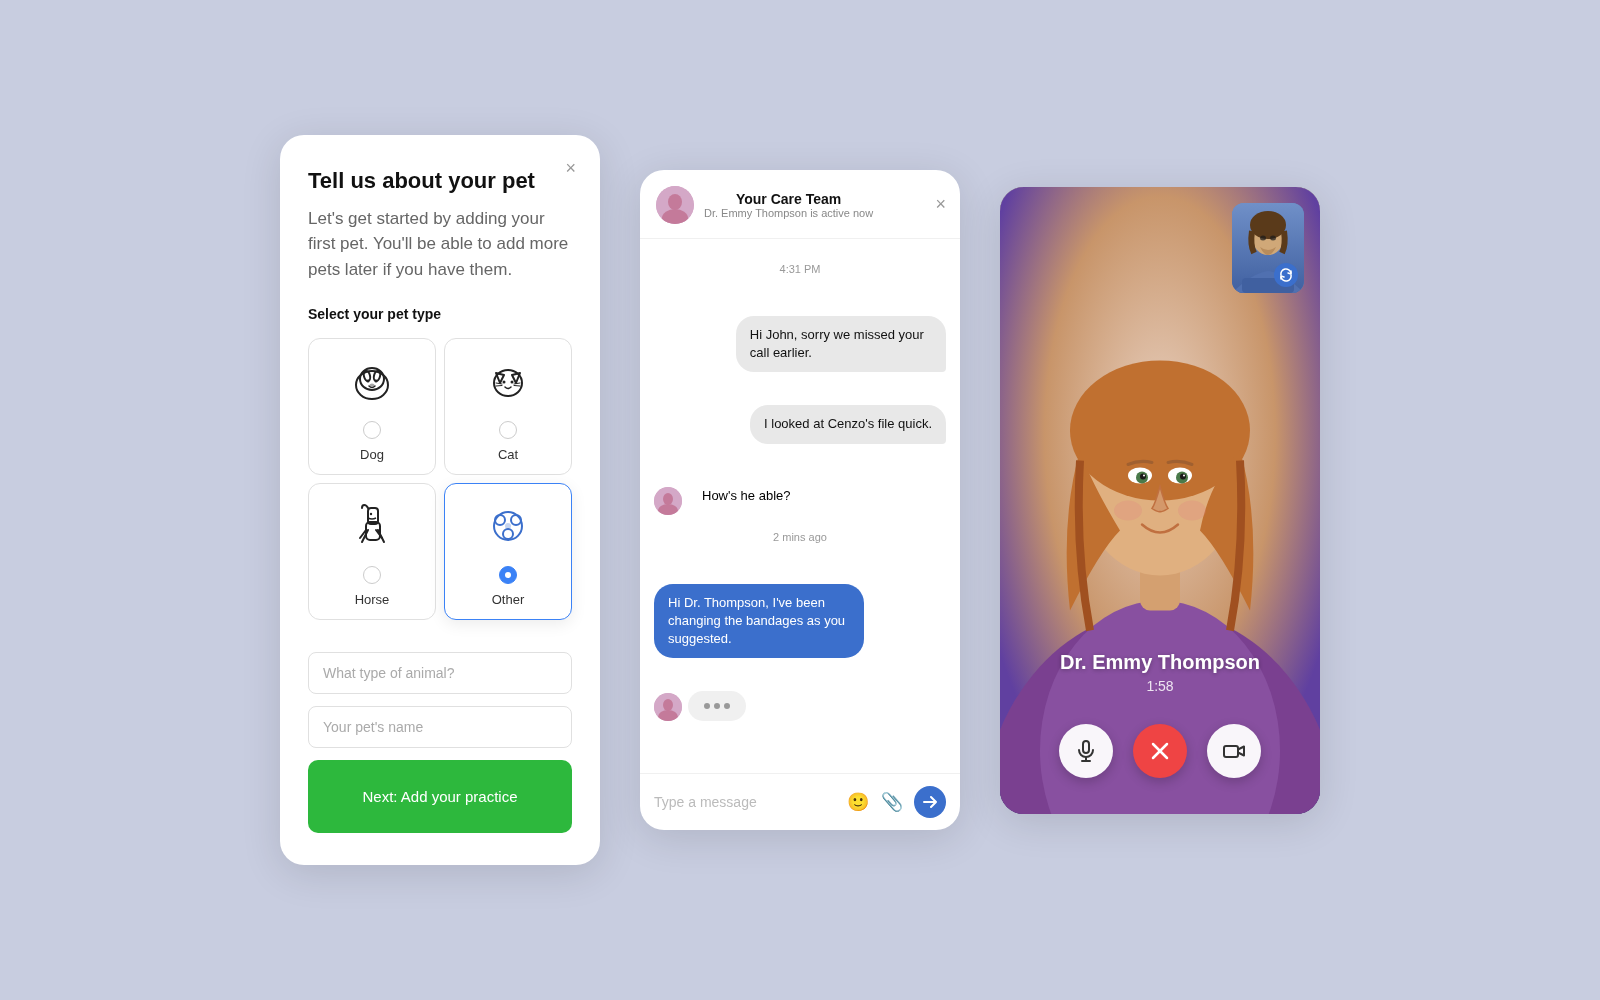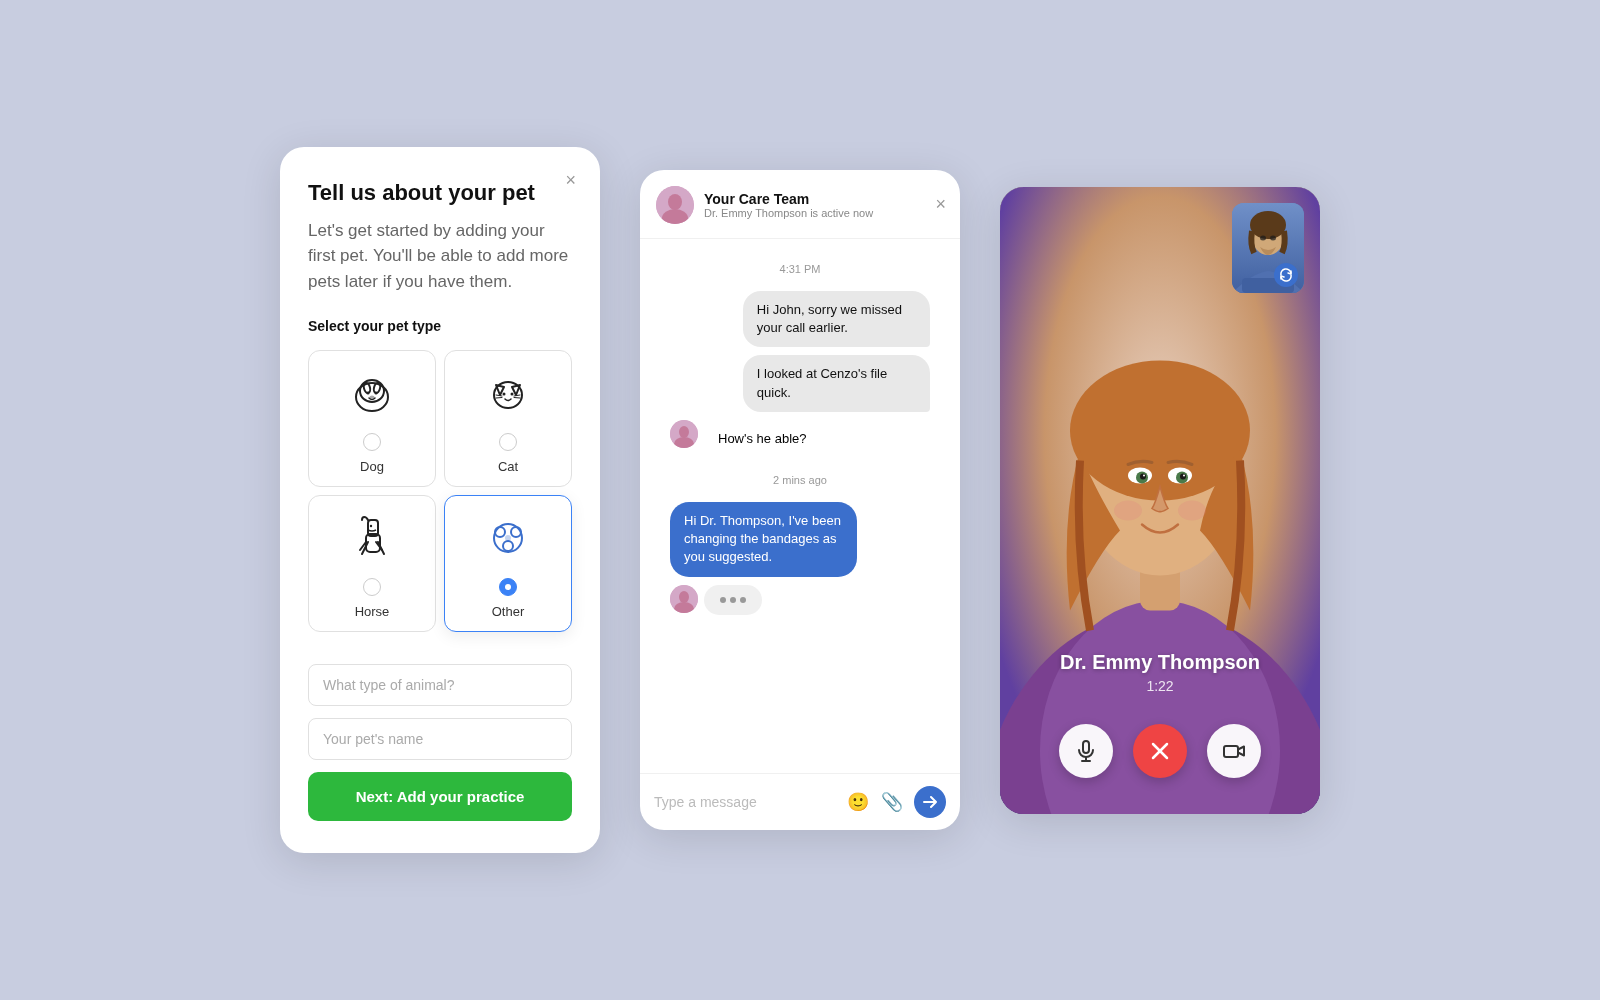--- a/index.html
+++ b/index.html
@@ -140,23 +140,23 @@
     .pet-input::placeholder {
       color: #aaa;
     }
 
     .next-btn {
       width: 100%;
       background: #2db83d;
       color: #fff;
       border: none;
       border-radius: 10px;
-      padding: 16px;
+      padding: 28px;
       font-size: 15px;
-      font-weight: 700;
+      font-weight: 400;
       cursor: pointer;
       font-family: inherit;
     }
 
     
     .panel-chat {
       width: 320px;
       height: 660px;
       display: flex;
       flex-direction: column;
@@ -185,20 +185,21 @@
 
     .chat-avatar svg {
       width: 38px;
       height: 38px;
     }
 
     .chat-header-text h3 {
       font-size: 14px;
       font-weight: 700;
       color: #111;
+      text-align: center;
     }
 
     .chat-header-text p {
       font-size: 11px;
       color: #888;
     }
 
     .chat-close {
       position: absolute;
       right: 14px;
@@ -207,36 +208,38 @@
       background: none;
       border: none;
       cursor: pointer;
       color: #999;
       font-size: 18px;
     }
 
     .chat-messages {
       flex: 1;
       overflow-y: auto;
-      padding: 16px 30px;
+      padding: 16px 14px;
       display: flex;
       flex-direction: column;
       gap: 8px;
     }
 
     .chat-timestamp {
       text-align: center;
       font-size: 11px;
       color: #999;
       margin: 8px 0;
     }
 
     .msg-row {
       display: flex;
+      align-items: flex-end;
       gap: 6px;
+      margin-top: 25px;
     }
 
     .msg-row.outgoing {
       justify-content: flex-end;
     }
 
     .msg-bubble {
       max-width: 72%;
       padding: 10px 14px;
       border-radius: 18px;
@@ -690,21 +693,21 @@
         <path d="M2 7 A5 5 0 0 1 12 5" stroke="white" stroke-width="1.5" stroke-linecap="round"></path>
         <path d="M12 7 A5 5 0 0 1 2 9" stroke="white" stroke-width="1.5" stroke-linecap="round"></path>
         <path d="M12 3 L12 6 L9 5" stroke="white" stroke-width="1.5" stroke-linecap="round" stroke-linejoin="round"></path>
         <path d="M2 11 L2 8 L5 9" stroke="white" stroke-width="1.5" stroke-linecap="round" stroke-linejoin="round"></path>
       </svg>
     </button>
   </div>
 
   <div class="video-info" style="z-index:5;">
     <div class="video-name">Dr. Emmy Thompson</div>
-    <div class="video-timer">1:22</div>
+    <div class="video-timer">1:58</div>
   </div>
 
   <div class="video-controls" style="z-index:5;">
     <button class="ctrl-btn mute">
       <svg width="22" height="22" viewBox="0 0 22 22" fill="none">
         <rect x="8" y="1" width="6" height="12" rx="3" stroke="#333" stroke-width="2"></rect>
         <path d="M4 10 A7 7 0 0 0 18 10" stroke="#333" stroke-width="2" stroke-linecap="round"></path>
         <line x1="11" y1="17" x2="11" y2="21" stroke="#333" stroke-width="2" stroke-linecap="round"></line>
         <line x1="7" y1="21" x2="15" y2="21" stroke="#333" stroke-width="2" stroke-linecap="round"></line>
       </svg>

